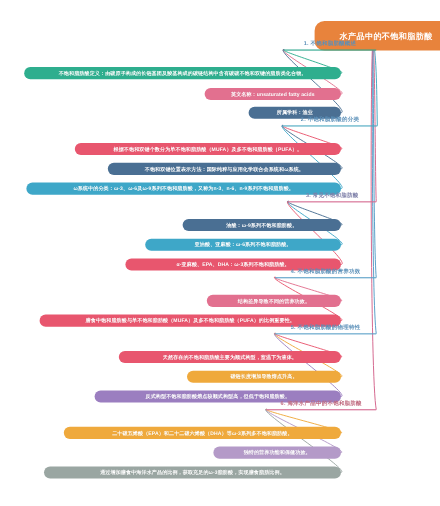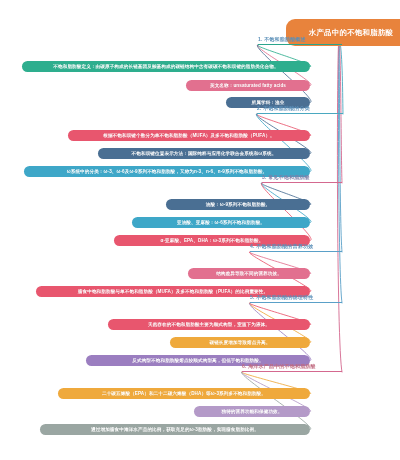--- a/index.html
+++ b/index.html
@@ -3,21 +3,21 @@
 <meta charset="utf-8">
 <style>
   html,body{margin:0;padding:0;}
   body{
     width:400px;height:460px;
     background:#ffffff;
     font-family:"Liberation Sans","DejaVu Sans",sans-serif;
     overflow:hidden;
     position:relative;
   }
-  #canvas{position:absolute;inset:0;width:400px;height:460px;}
+  #canvas{position:absolute;inset:0;width:400px;height:460px;text-align:center;}
   svg.links{position:absolute;left:0;top:0;width:400px;height:460px;pointer-events:none;}
 
   .node{
     position:absolute;
     box-sizing:border-box;
     border-radius:11px;
     color:#ffffff;
     font-size:4.6px;
     line-height:1.25;
     letter-spacing:.1px;

